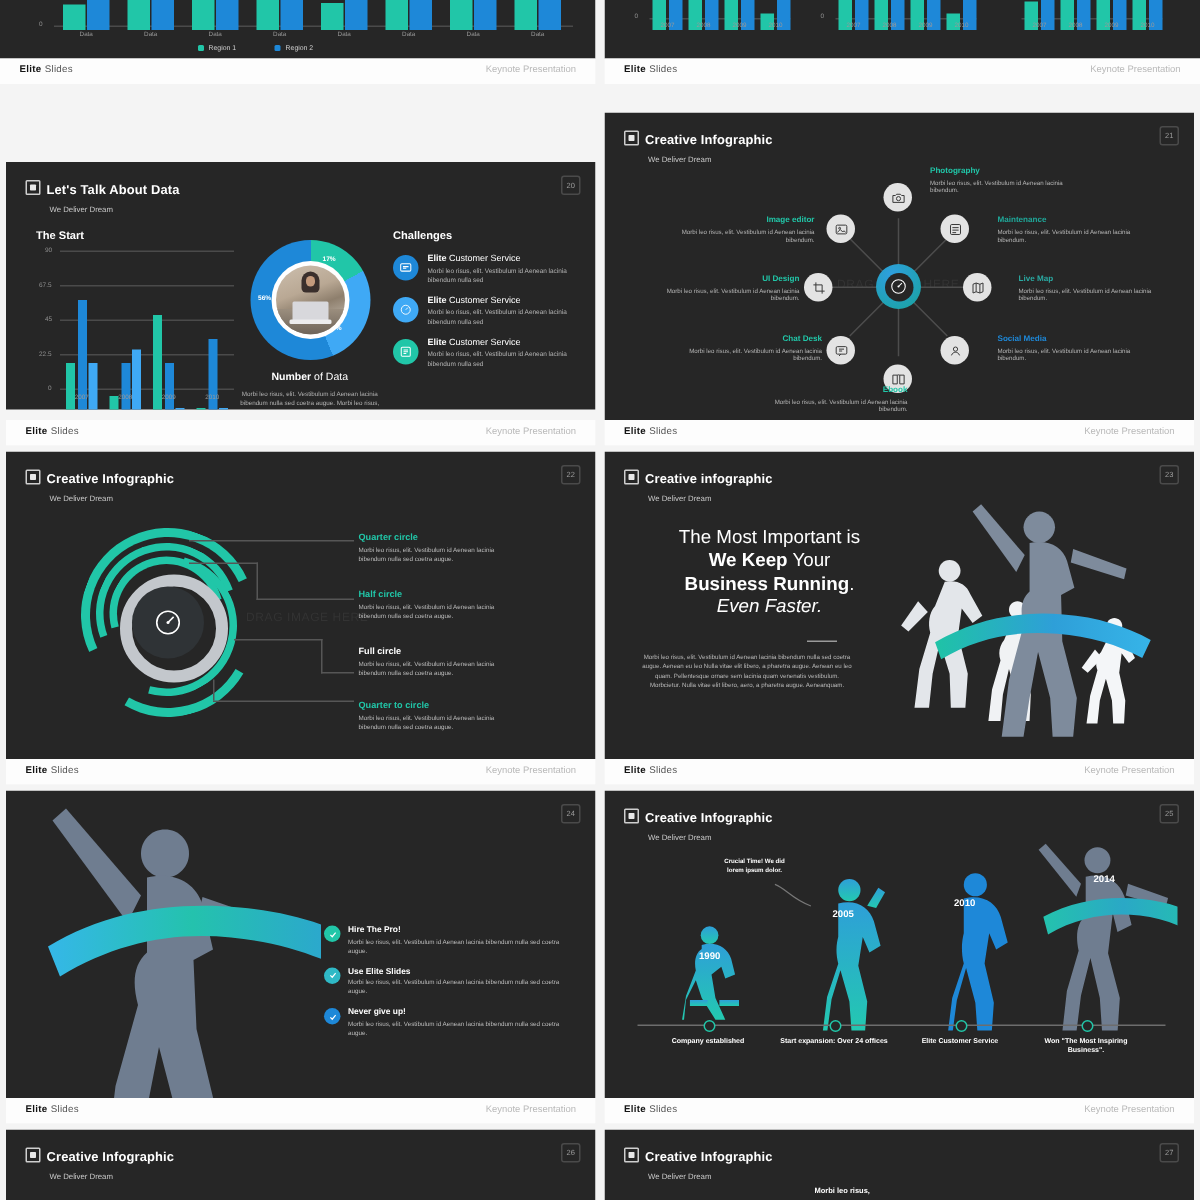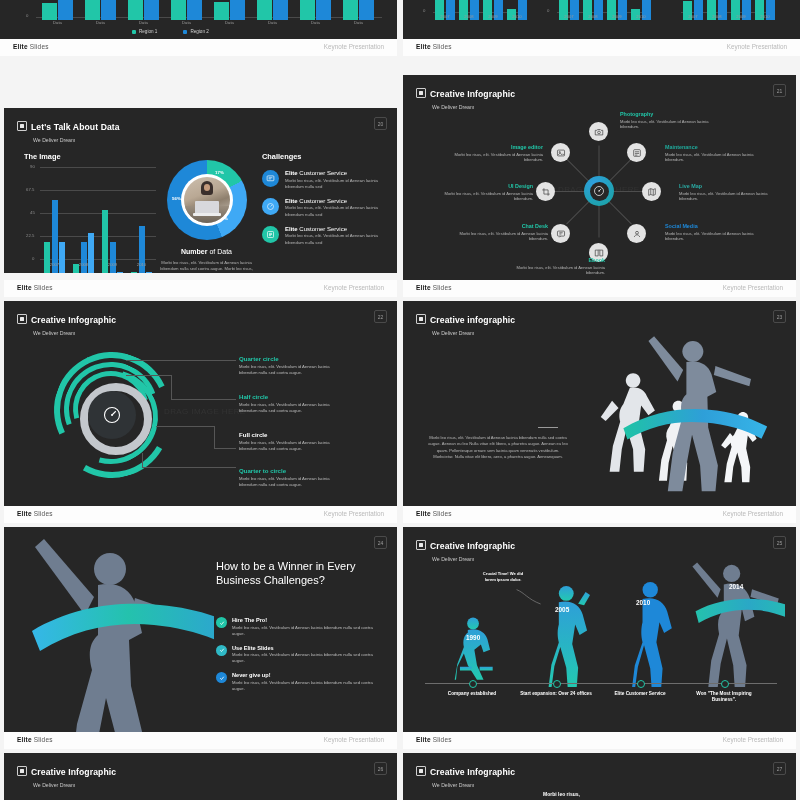--- a/index.html
+++ b/index.html
@@ -253,21 +253,21 @@
   </div>
 
   <div class="slide" style="left:4px;top:75px;width:393px;height:222px;">
     <div class="body" style="top:0;height:165px;margin-top:33px;">
       <div class="hdr">
         <span class="sq"></span><span class="t">Let's Talk About Data</span>
         <div class="s">We Deliver Dream</div>
       </div>
       <div class="num">20</div>
 
-      <div class="s20title" style="left:20px;top:44px;">The Image</div>
+      <div class="s20title" style="left:20px;top:44px;">The Start</div>
 
       <div class="chart" style="left:22px;top:58px;width:130px;height:120px;">
         <div class="axlab" style="left:4px;top:-2px;">90</div>
         <div class="axlab" style="left:0;top:21px;">67.5</div>
         <div class="axlab" style="left:4px;top:44px;">45</div>
         <div class="axlab" style="left:0;top:67px;">22.5</div>
         <div class="axlab" style="left:6px;top:90px;">0</div>
         <div class="gline" style="left:14px;top:1px;"></div>
         <div class="gline" style="left:14px;top:24px;"></div>
         <div class="gline" style="left:14px;top:47px;"></div>
@@ -594,20 +594,26 @@
         <path d="M50 130c34-20 70-26 106-23 28 2 52 10 72 21l-7 15c-20-11-44-18-70-20-34-3-66 3-96 21z" fill="url(#rib23)"></path>
         <defs>
             <linearGradient id="rib23" x1="0" y1="0" x2="1" y2="0">
               <stop offset="0" stop-color="#1fc3a6"></stop>
               <stop offset="0.55" stop-color="#2e9fd8"></stop>
               <stop offset="1" stop-color="#36b4e8"></stop>
             </linearGradient>
           </defs>
       </svg>
 
+      <div class="bigq" style="left:30px;top:50px;width:160px;text-align:center;">
+        <div class="r1">The Most Important is</div>
+        <div class="r2"><b>We Keep</b><span> Your</span></div>
+        <div class="r3"><span>Business Running</span><span style="font-weight:normal">.</span></div>
+        <div class="r4">Even Faster.</div>
+      </div>
       <div class="rule" style="left:135px;top:126px;"></div>
       <div class="lorem" style="left:25px;top:134px;width:140px;">Morbi leo risus, elit. Vestibulum id Aenean lacinia bibendum nulla sed coetra augue. Aenean eu leo  Nulla vitae elit libero, a pharetra augue. Aenean eu leo quam. Pellentesque ornare sem lacinia quam venenatis vestibulum. Morbcietur. Nulla vitae elit libero, aero, a pharetra augue. Aeneanquam.</div>
     </div>
     <div class="footer">
       <div class="fl"><b>Elite</b> <span>Slides</span></div>
       <div class="fr">Keynote Presentation</div>
     </div>
   </div>
 
   <div class="slide" style="left:4px;top:527px;width:393px;height:222px;">
@@ -624,21 +630,20 @@
         <path d="M18 104c40-24 84-30 128-26 34 3 62 12 86 26l-8 20c-24-14-52-23-84-26-40-4-78 4-114 26z" fill="url(#rib24)"></path>
         <defs>
             <linearGradient id="rib24" x1="0" y1="0" x2="1" y2="0">
               <stop offset="0" stop-color="#35b7e8"></stop>
               <stop offset="0.45" stop-color="#24c2ad"></stop>
               <stop offset="1" stop-color="#2e9fd8"></stop>
             </linearGradient>
           </defs>
       </svg>
 
-      <div class="q24" style="left:212px;top:32px;width:150px;">How to be a Winner in Every Business Challenges?</div>
 
       <div style="position:absolute;left:212px;top:90px;width:170px;">
         <div style="display:flex;align-items:flex-start;margin-bottom:8px;" class="b24">
           <div class="chk" style="background:#21c6a8;">
             <svg viewBox="0 0 24 24" fill="none" stroke="#fff" stroke-width="3.2">
                 <path d="M5 13l5 5 9-11"></path>
               </svg>
           </div>
           <div>
               <div class="t">Hire The Pro!</div>

